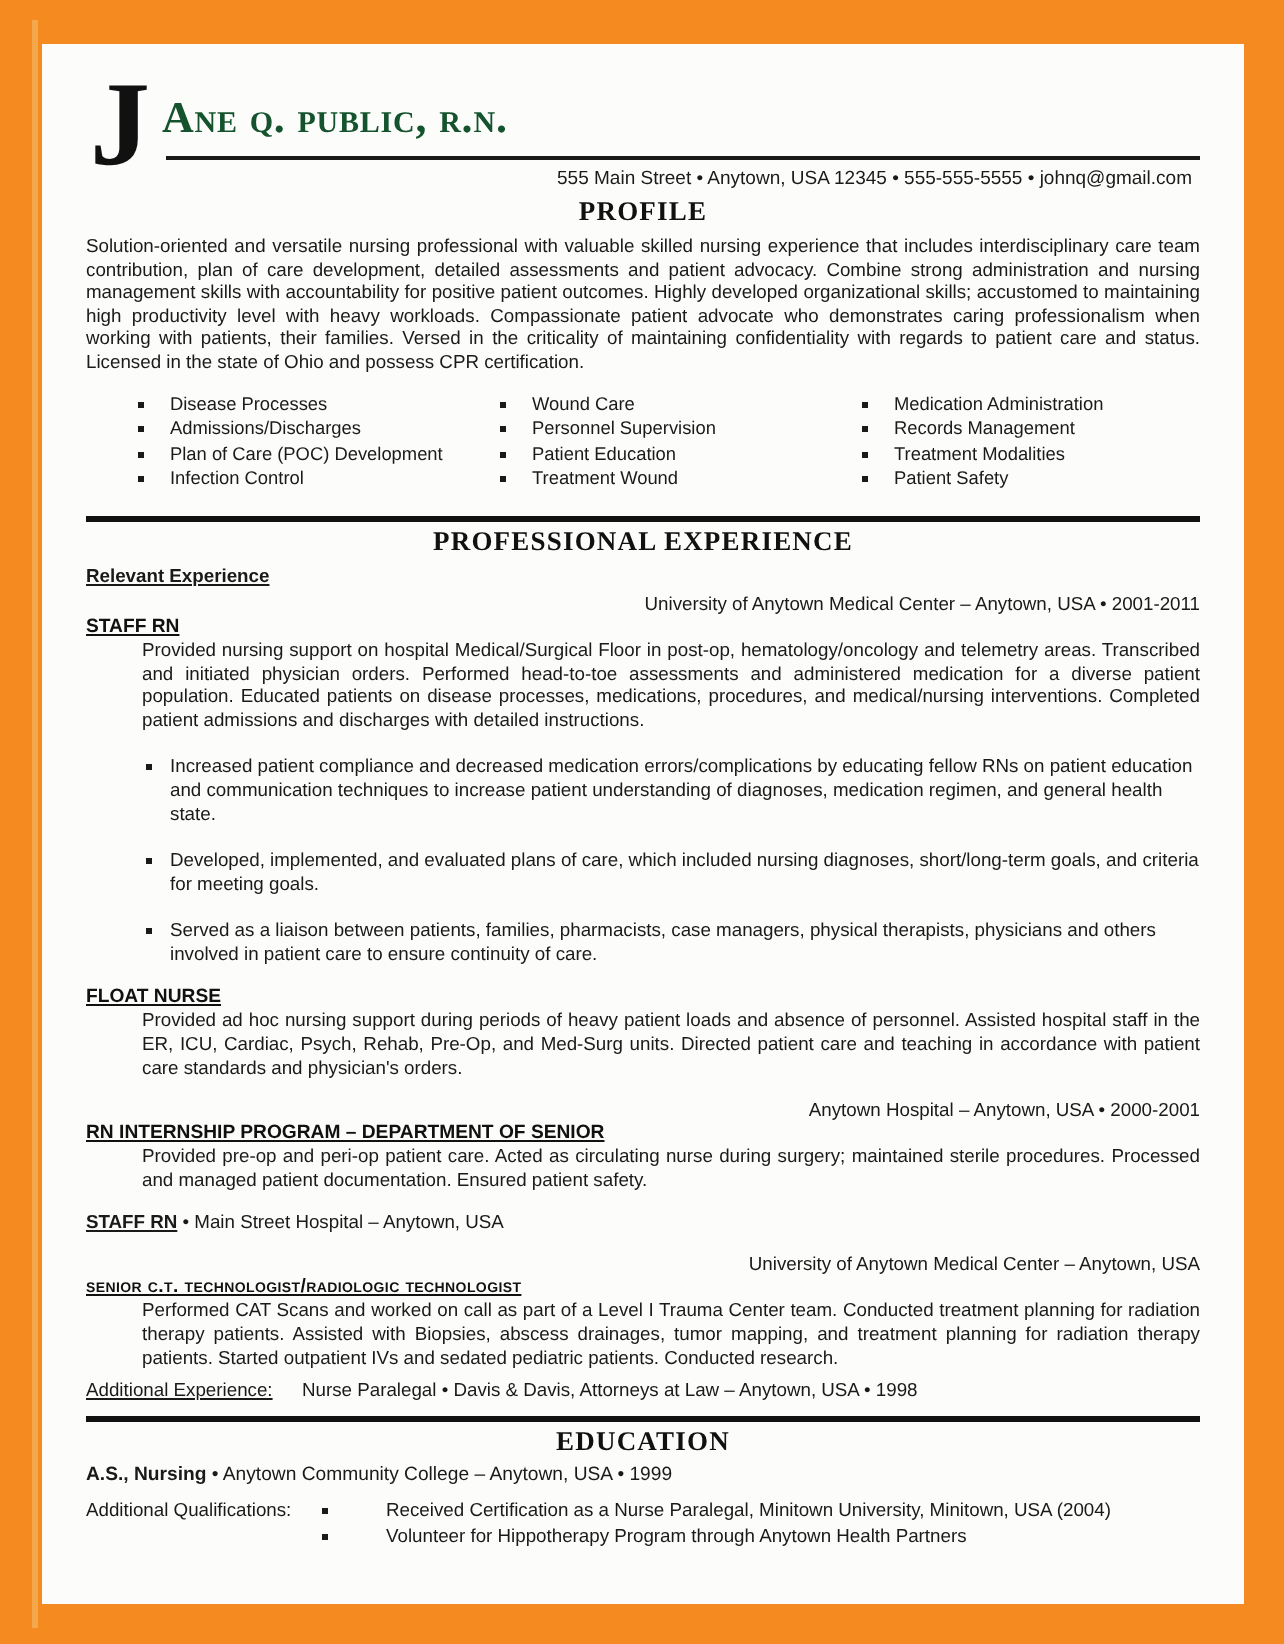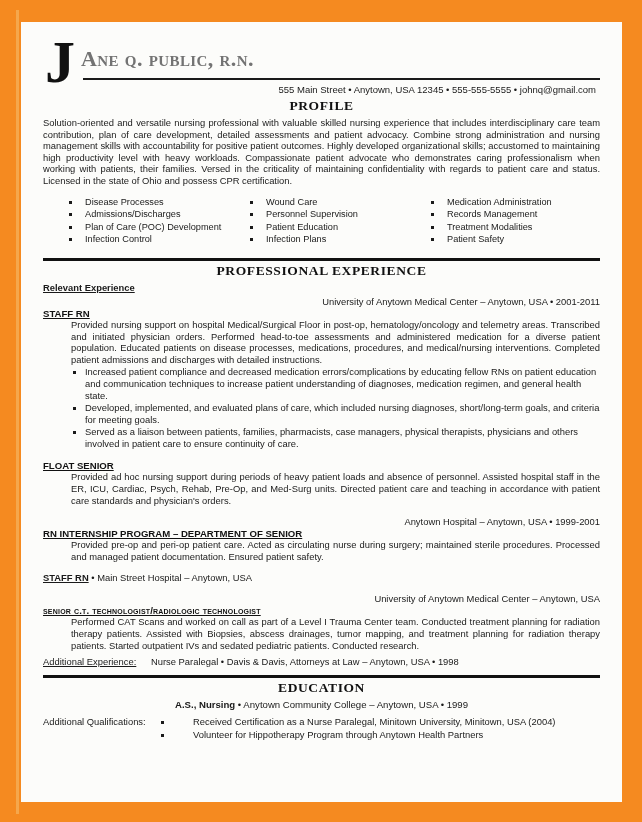--- a/index.html
+++ b/index.html
@@ -62,21 +62,21 @@
   .name-text {
     position: absolute;
     left: 38px;
     top: 6px;
     font-family: "Liberation Serif", serif;
     font-weight: bold;
     font-size: 22px;
     letter-spacing: .4px;
     font-variant: small-caps;
     text-transform: lowercase;
-    color: #737373;
+    color: #14532d;
   }
   .name-text::first-letter { text-transform: uppercase; }
 
   .name-rule {
     position: absolute;
     left: 40px;
     right: 0;
     top: 38px;
     border-top: 2px solid #1a1a1a;
   }
@@ -182,21 +182,21 @@
     margin: 1px 0 0 0;
     padding: 0;
     list-style: none;
   }
   .bullets li {
     position: relative;
     font-size: 9.4px;
     line-height: 11.6px;
     color: #1a1a1a;
     padding-left: 42px;
-    margin-top: 1px;
+    margin-top: 12px;
   }
   .bullets li::before {
     content: "";
     position: absolute;
     left: 30px;
     top: 5px;
     width: 3px;
     height: 3px;
     background: #1a1a1a;
   }
@@ -214,21 +214,20 @@
   }
   .addl-label {
     width: 108px;
     text-decoration: underline;
     flex: 0 0 auto;
   }
   .addl-value { flex: 1; }
 
   
   .edu-degree {
-    text-align: center;
     font-size: 9.6px;
     color: #1a1a1a;
     margin-top: 1px;
   }
   .edu-degree b { font-weight: bold; }
 
   .qual-row {
     display: flex;
     margin-top: 6px;
     font-size: 9.4px;
@@ -280,21 +279,21 @@
       <div class="skills-col">
         <div class="skill-item">Disease Processes</div>
         <div class="skill-item">Admissions/Discharges</div>
         <div class="skill-item">Plan of Care (POC) Development</div>
         <div class="skill-item">Infection Control</div>
       </div>
       <div class="skills-col">
         <div class="skill-item">Wound Care</div>
         <div class="skill-item">Personnel Supervision</div>
         <div class="skill-item">Patient Education</div>
-        <div class="skill-item">Infection Plans</div>
+        <div class="skill-item">Treatment Wound</div>
       </div>
       <div class="skills-col">
         <div class="skill-item">Medication Administration</div>
         <div class="skill-item">Records Management</div>
         <div class="skill-item">Treatment Modalities</div>
         <div class="skill-item">Patient Safety</div>
       </div>
     </div>
 
     <div class="thick-rule"></div>
@@ -305,26 +304,26 @@
     <div class="job-title">STAFF RN</div>
     <p class="para indent-para">Provided nursing support on hospital Medical/Surgical Floor in post-op, hematology/oncology and telemetry areas. Transcribed and initiated physician orders. Performed head-to-toe assessments and administered medication for a diverse patient population. Educated patients on disease processes, medications, procedures, and medical/nursing interventions. Completed patient admissions and discharges with detailed instructions.</p>
     <ul class="bullets">
       <li>Increased patient compliance and decreased medication errors/complications by educating fellow RNs on patient education and communication techniques to increase patient understanding of diagnoses, medication regimen, and general health state.</li>
       <li>Developed, implemented, and evaluated plans of care, which included nursing diagnoses, short/long-term goals, and criteria for meeting goals.</li>
       <li>Served as a liaison between patients, families, pharmacists, case managers, physical therapists, physicians and others involved in patient care to ensure continuity of care.</li>
     </ul>
 
     <div class="gap-md"></div>
 
-    <div class="job-title">FLOAT SENIOR</div>
+    <div class="job-title">FLOAT NURSE</div>
     <p class="para indent-para">Provided ad hoc nursing support during periods of heavy patient loads and absence of personnel. Assisted hospital staff in the ER, ICU, Cardiac, Psych, Rehab, Pre-Op, and Med-Surg units. Directed patient care and teaching in accordance with patient care standards and physician's orders.</p>
 
     <div class="gap-sm"></div>
 
-    <div class="employer">Anytown Hospital – Anytown, USA • 1999-2001</div>
+    <div class="employer">Anytown Hospital – Anytown, USA • 2000-2001</div>
     <div class="job-title">RN INTERNSHIP PROGRAM – DEPARTMENT OF SENIOR</div>
     <p class="para indent-para">Provided pre-op and peri-op patient care. Acted as circulating nurse during surgery; maintained sterile procedures. Processed and managed patient documentation. Ensured patient safety.</p>
 
     <div class="gap-sm"></div>
 
     <div class="job-title-inline">
       <span class="ttl">STAFF RN</span><span> • Main Street Hospital – Anytown, USA</span>
     </div>
 
     <div class="gap-sm"></div>

